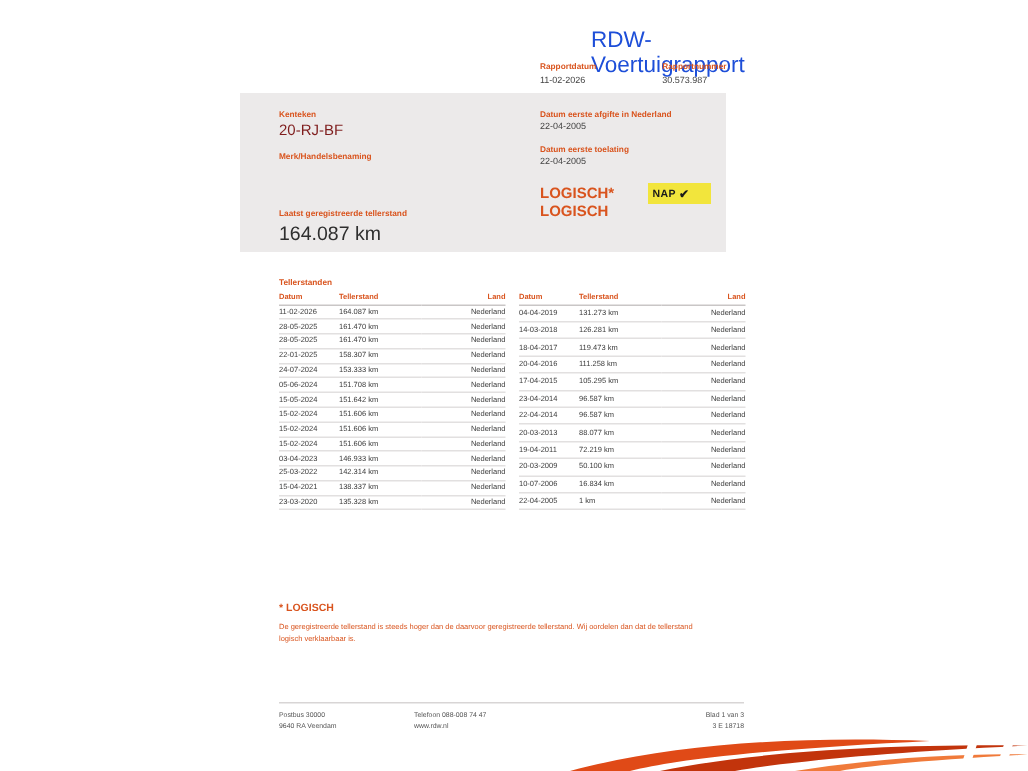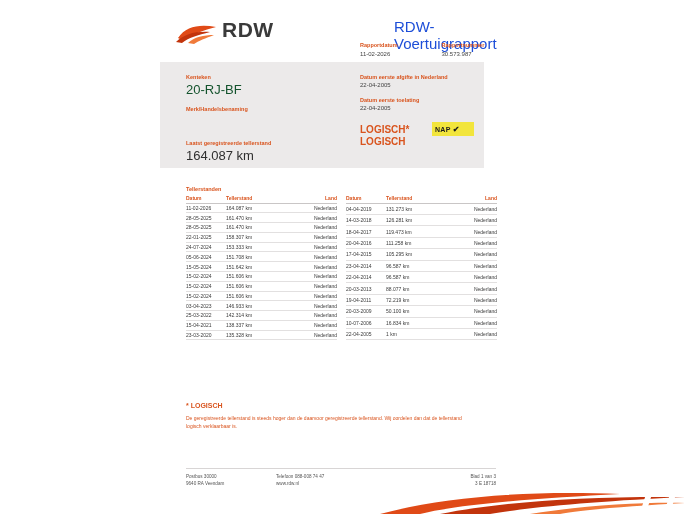--- a/index.html
+++ b/index.html
@@ -85,22 +85,22 @@
   .info-left { position: absolute; left: 26px; top: 12px; width: 170px; }
   .info-right { position: absolute; left: 200px; top: 12px; width: 120px; }
 
   .field-label {
     font-size: 5.5px;
     font-weight: bold;
     color: #d9541e;
     margin-bottom: 2px;
   }
   .field-value-big {
-    font-size: 13px;
-    color: #14532d;
+    font-size: 10px;
+    color: #7f1d1d;
     margin-bottom: 9px;
   }
   .field-value-small {
     font-size: 6px;
     color: #444;
     margin-bottom: 9px;
   }
   .odo-label {
     position: absolute; left: 26px; top: 78px;
     font-size: 5.5px; font-weight: bold; color:#d9541e;
@@ -215,30 +215,20 @@
     height: 26px;
     overflow: hidden;
   }
 </style>
 </head>
 <body>
 
 <div class="page">
 
   <div class="header">
-    <div class="logo-wrap">
-      <div class="logo-mark">
-        <svg width="42" height="22" viewBox="0 0 42 22">
-          <path d="M2 16 C10 4, 24 2, 40 5 C28 8, 16 12, 8 19 Z" fill="#e04a17"></path>
-          <path d="M0 20 C8 12, 20 9, 34 10 C22 13, 12 16, 6 21 Z" fill="#c2340c"></path>
-          <path d="M12 21 C18 15, 28 13, 38 13 C30 16, 22 19, 18 22 Z" fill="#f07a3a"></path>
-        </svg>
-      </div>
-      <div class="logo-text">RDW</div>
-    </div>
 
     <div class="report-title">RDW-Voertuigrapport</div>
 
     <div class="meta-row">
       <div class="meta-col first">
         <div class="meta-label">Rapportdatum</div>
         <div class="meta-value">11-02-2026</div>
       </div>
       <div class="meta-col">
         <div class="meta-label">Rapportnummer</div>

